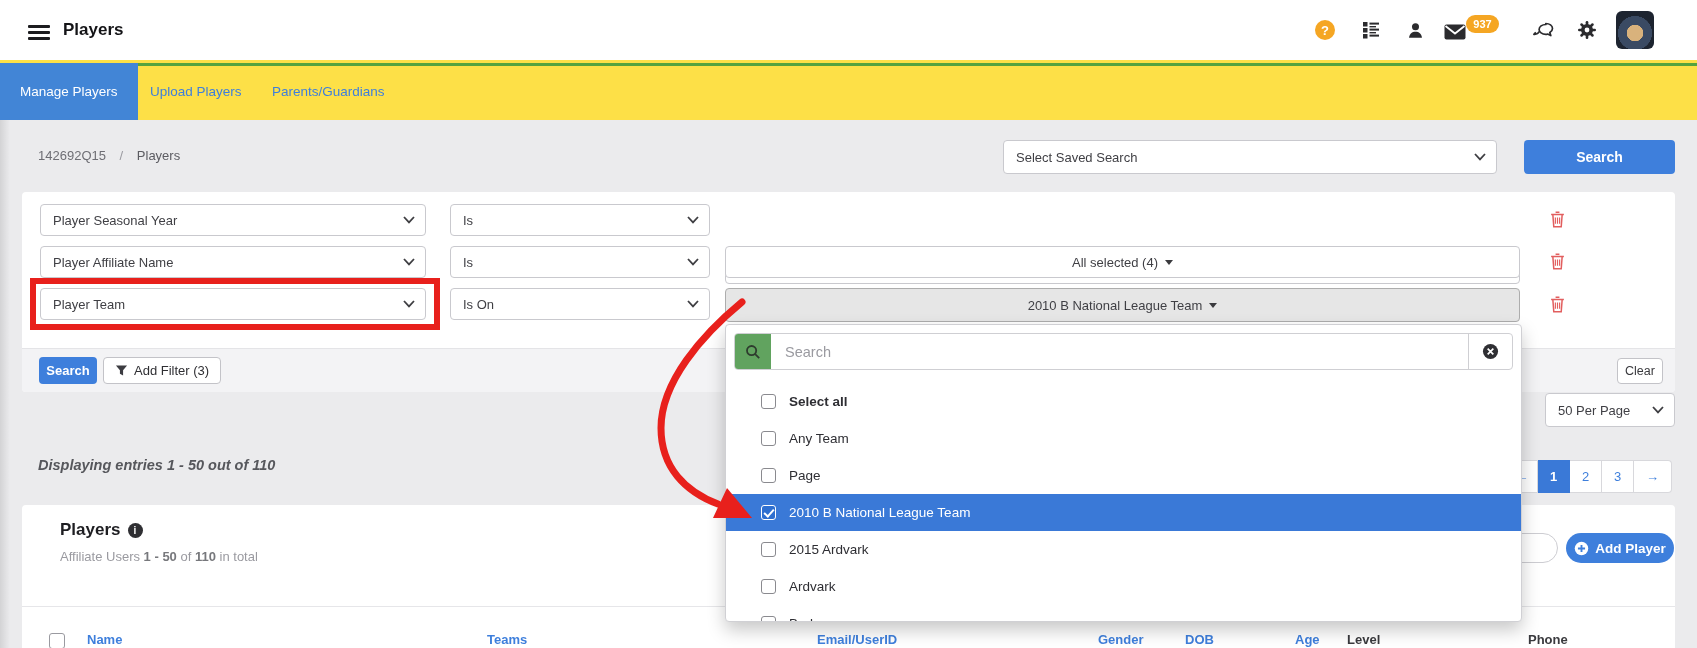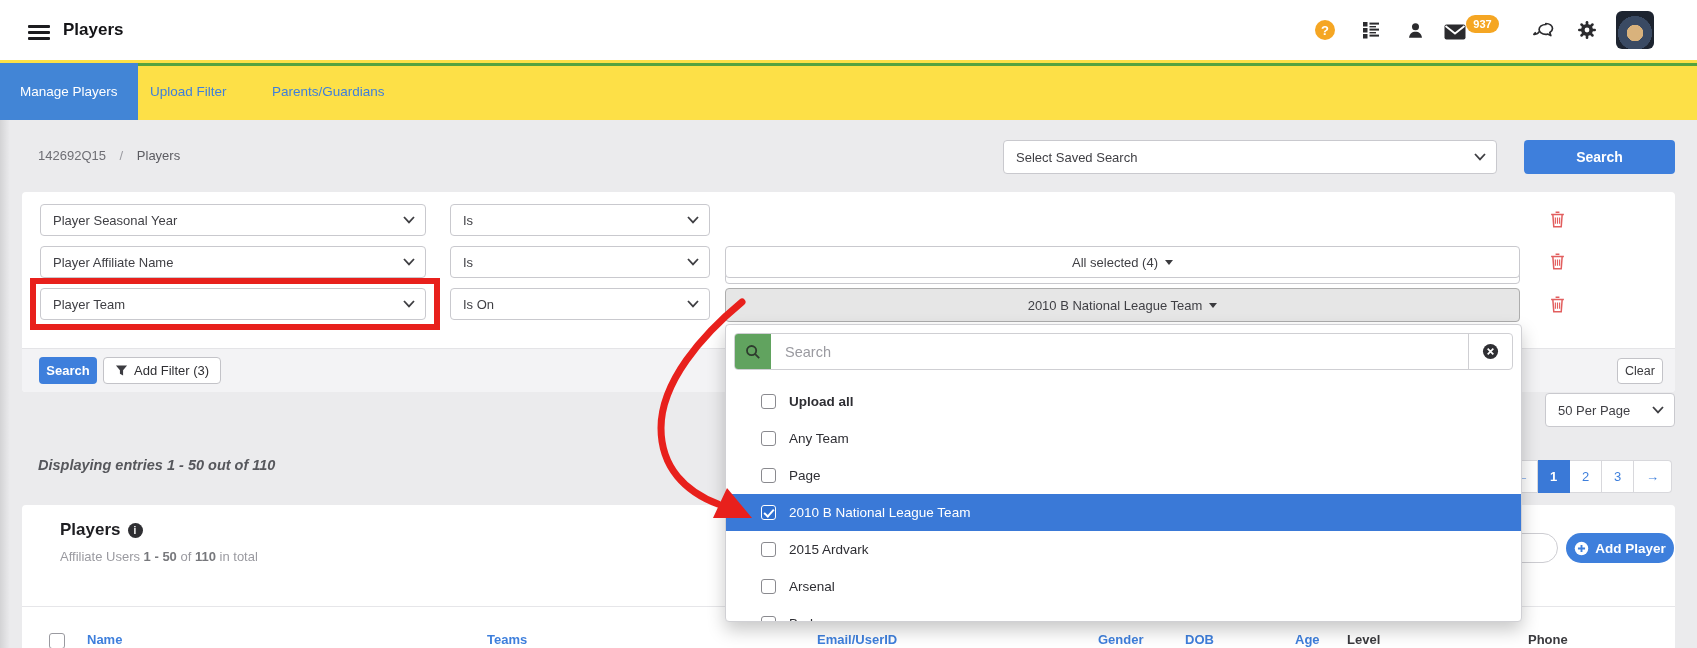--- a/index.html
+++ b/index.html
@@ -190,21 +190,21 @@
           <circle cx="10" cy="10" r="2.4" fill="#fff"></circle>
         </svg>
     </div>
 
     <div class="avatar"></div>
   </header>
 
   <nav class="tabbar">
     <div class="tab-line"></div>
     <div class="tab active" style="left:0;">Manage Players</div>
-    <div class="tab" style="left:130px;">Upload Filter</div>
+    <div class="tab" style="left:130px;">Upload Players</div>
     <div class="tab" style="left:252px;">Parents/Guardians</div>
   </nav>
 
   <div class="page">
 
     <div class="breadcrumb">
       <span>142692Q15</span>
       <span class="sep">/</span>
       <span class="cur">Players</span>
     </div>
@@ -374,41 +374,41 @@
         <div class="dd-clear">
           <svg width="17" height="17" viewBox="0 0 18 18">
               <circle cx="9" cy="9" r="8" fill="#2f2f33"></circle>
               <path d="M6 6l6 6M12 6l-6 6" stroke="#fff" stroke-width="1.8"></path>
             </svg>
         </div>
       </div>
       <ul class="dd-list">
         <li class="opt bold">
           <span class="cb"></span>
-          <span>Upload all</span>
+          <span>Select all</span>
         </li>
         <li class="opt">
           <span class="cb"></span>
           <span>Any Team</span>
         </li>
         <li class="opt">
           <span class="cb"></span>
           <span>Page</span>
         </li>
         <li class="opt highlight">
           <span class="cb checked"></span>
           <span>2010 B National League Team</span>
         </li>
         <li class="opt">
           <span class="cb"></span>
           <span>2015 Ardvark</span>
         </li>
         <li class="opt">
           <span class="cb"></span>
-          <span>Arsenal</span>
+          <span>Ardvark</span>
         </li>
         <li class="opt">
           <span class="cb"></span>
           <span>Badgers</span>
         </li>
       </ul>
     </div>
 
     <div class="anno-box"></div>
     <svg class="anno-arrow">

